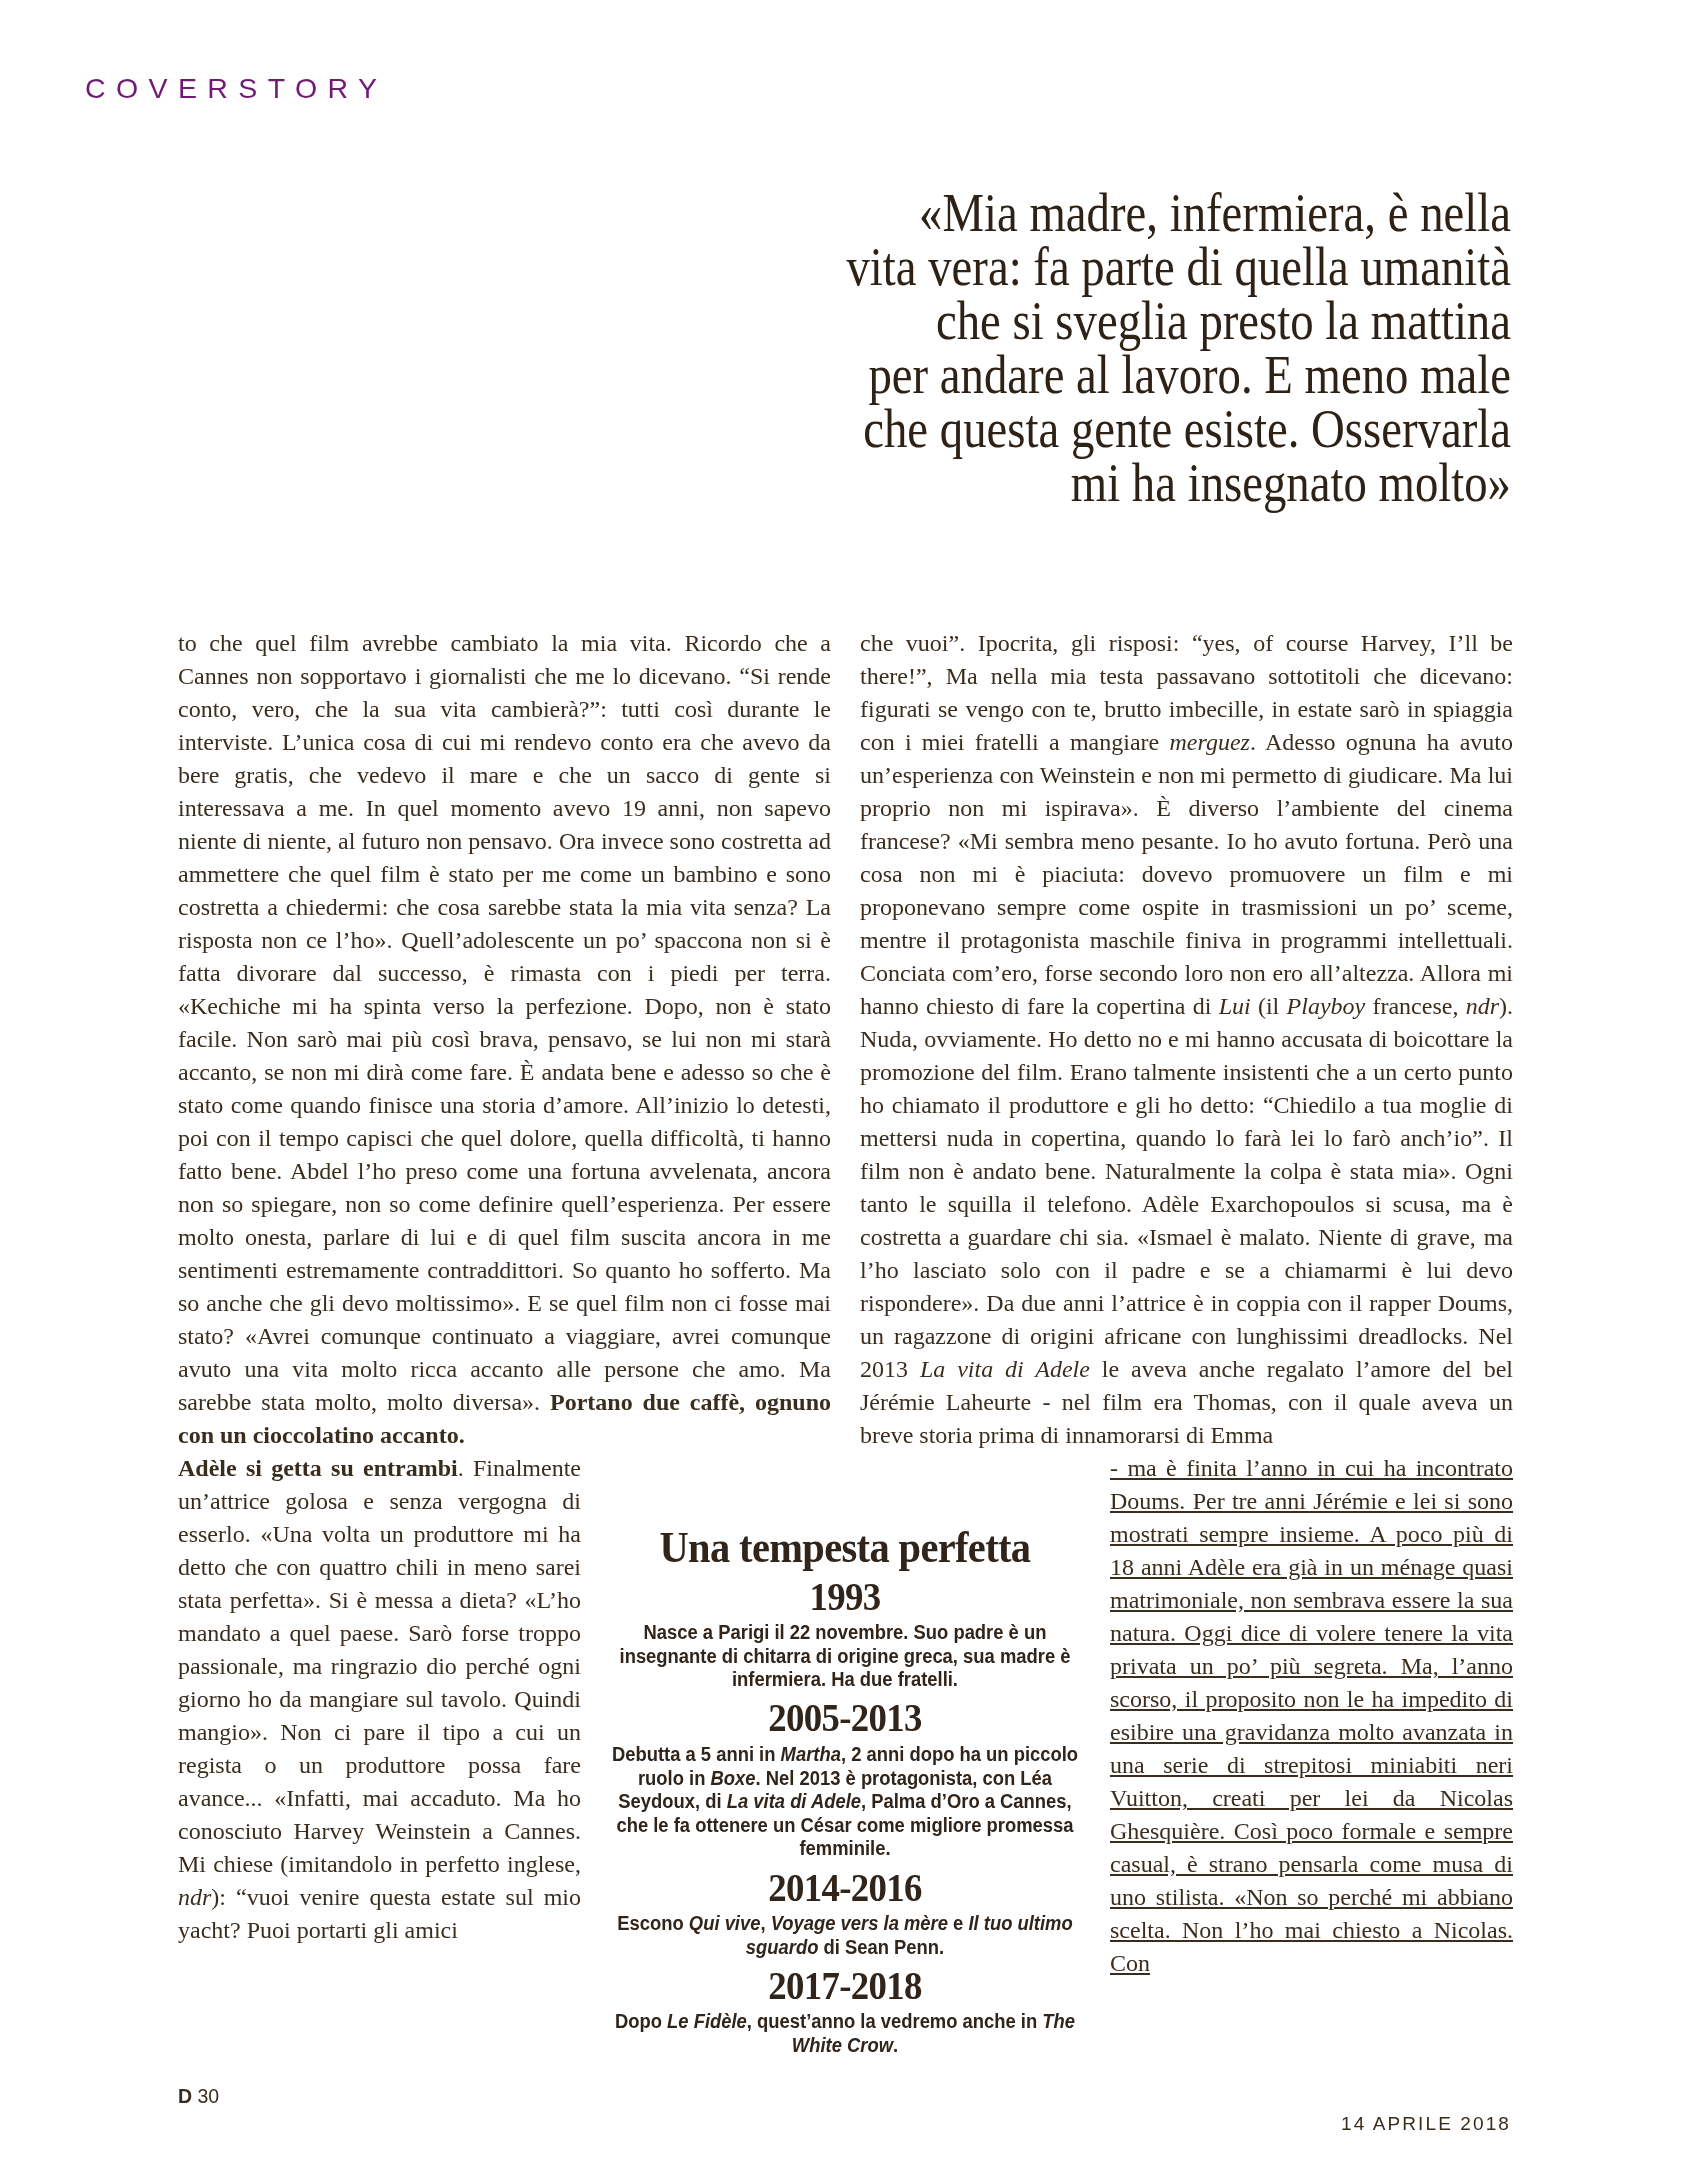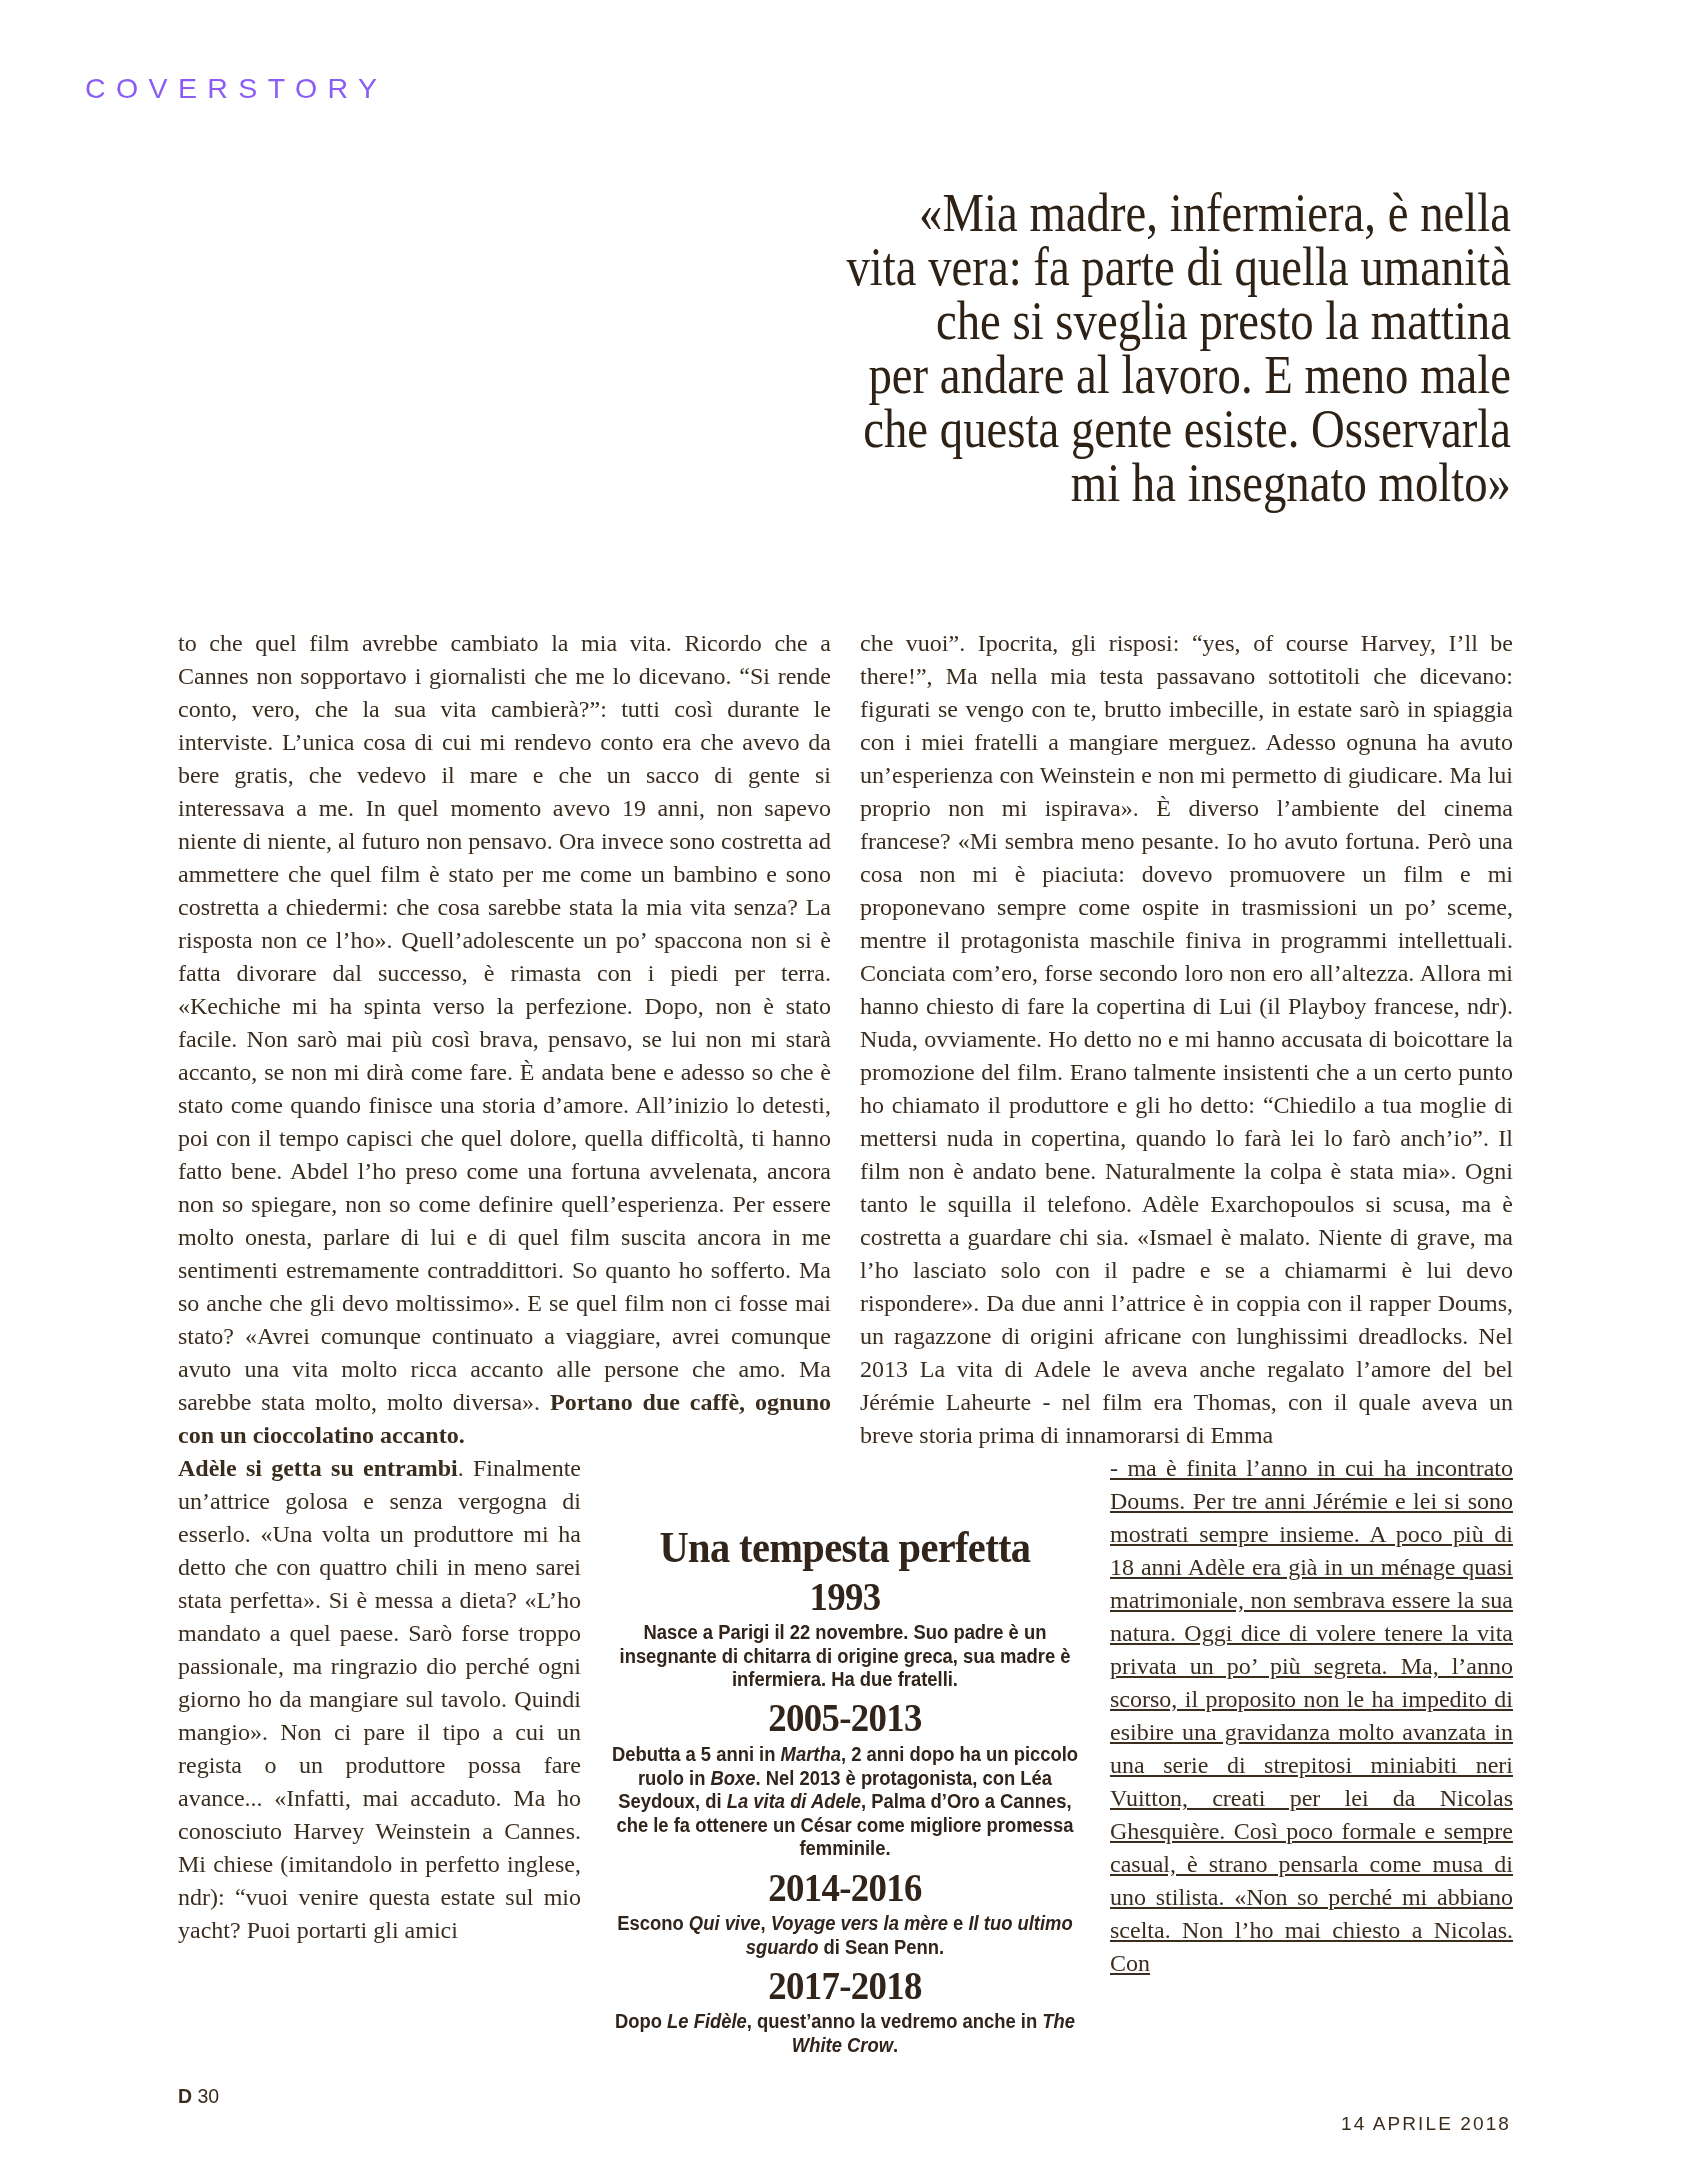--- a/index.html
+++ b/index.html
@@ -4,41 +4,41 @@
 <style>
   html,body{margin:0;padding:0;}
   body{
     width:1689px;height:2183px;position:relative;background:#ffffff;
     font-family:"Liberation Serif",serif;color:#3b2d1e;overflow:hidden;
   }
   .abs{position:absolute;}
   #kicker{
     left:85px;top:72px;
     font-family:"Liberation Sans",sans-serif;
-    font-size:28.5px;letter-spacing:10.4px;color:#8b5cf6;
+    font-size:28.5px;letter-spacing:10.4px;color:#701a75;
   }
   #quote{
     top:186px;right:178px;width:1223px;
     text-align:right;
     font-size:55px;line-height:54px;
     color:#2e2115;
     transform:scaleX(0.85);transform-origin:100% 0;
   }
   .q-line{white-space:nowrap;}
   .col{position:absolute;top:627px;width:653px;}
   #col1{left:178px;}
   #col2{left:860px;}
   .body-text{
     font-size:24px;line-height:33px;
     text-align:justify;color:#3b2d1e;
   }
   .narrow-left{width:403px;}
   .narrow-right{width:403px;margin-left:auto;text-decoration:underline;}
   .seg-b{font-weight:bold;}
-  .seg-i{}
+  .seg-i{font-style:italic;}
   .seg-bi{font-weight:bold;font-style:italic;}
   #sidebar{
     left:588px;top:1526px;width:514px;
     transform:scaleX(0.92);transform-origin:50% 0;
     text-align:center;color:#31241a;
   }
   .sb-title{
     font-family:"Liberation Serif",serif;font-weight:bold;
     font-size:44px;line-height:44px;letter-spacing:-0.7px;
   }

